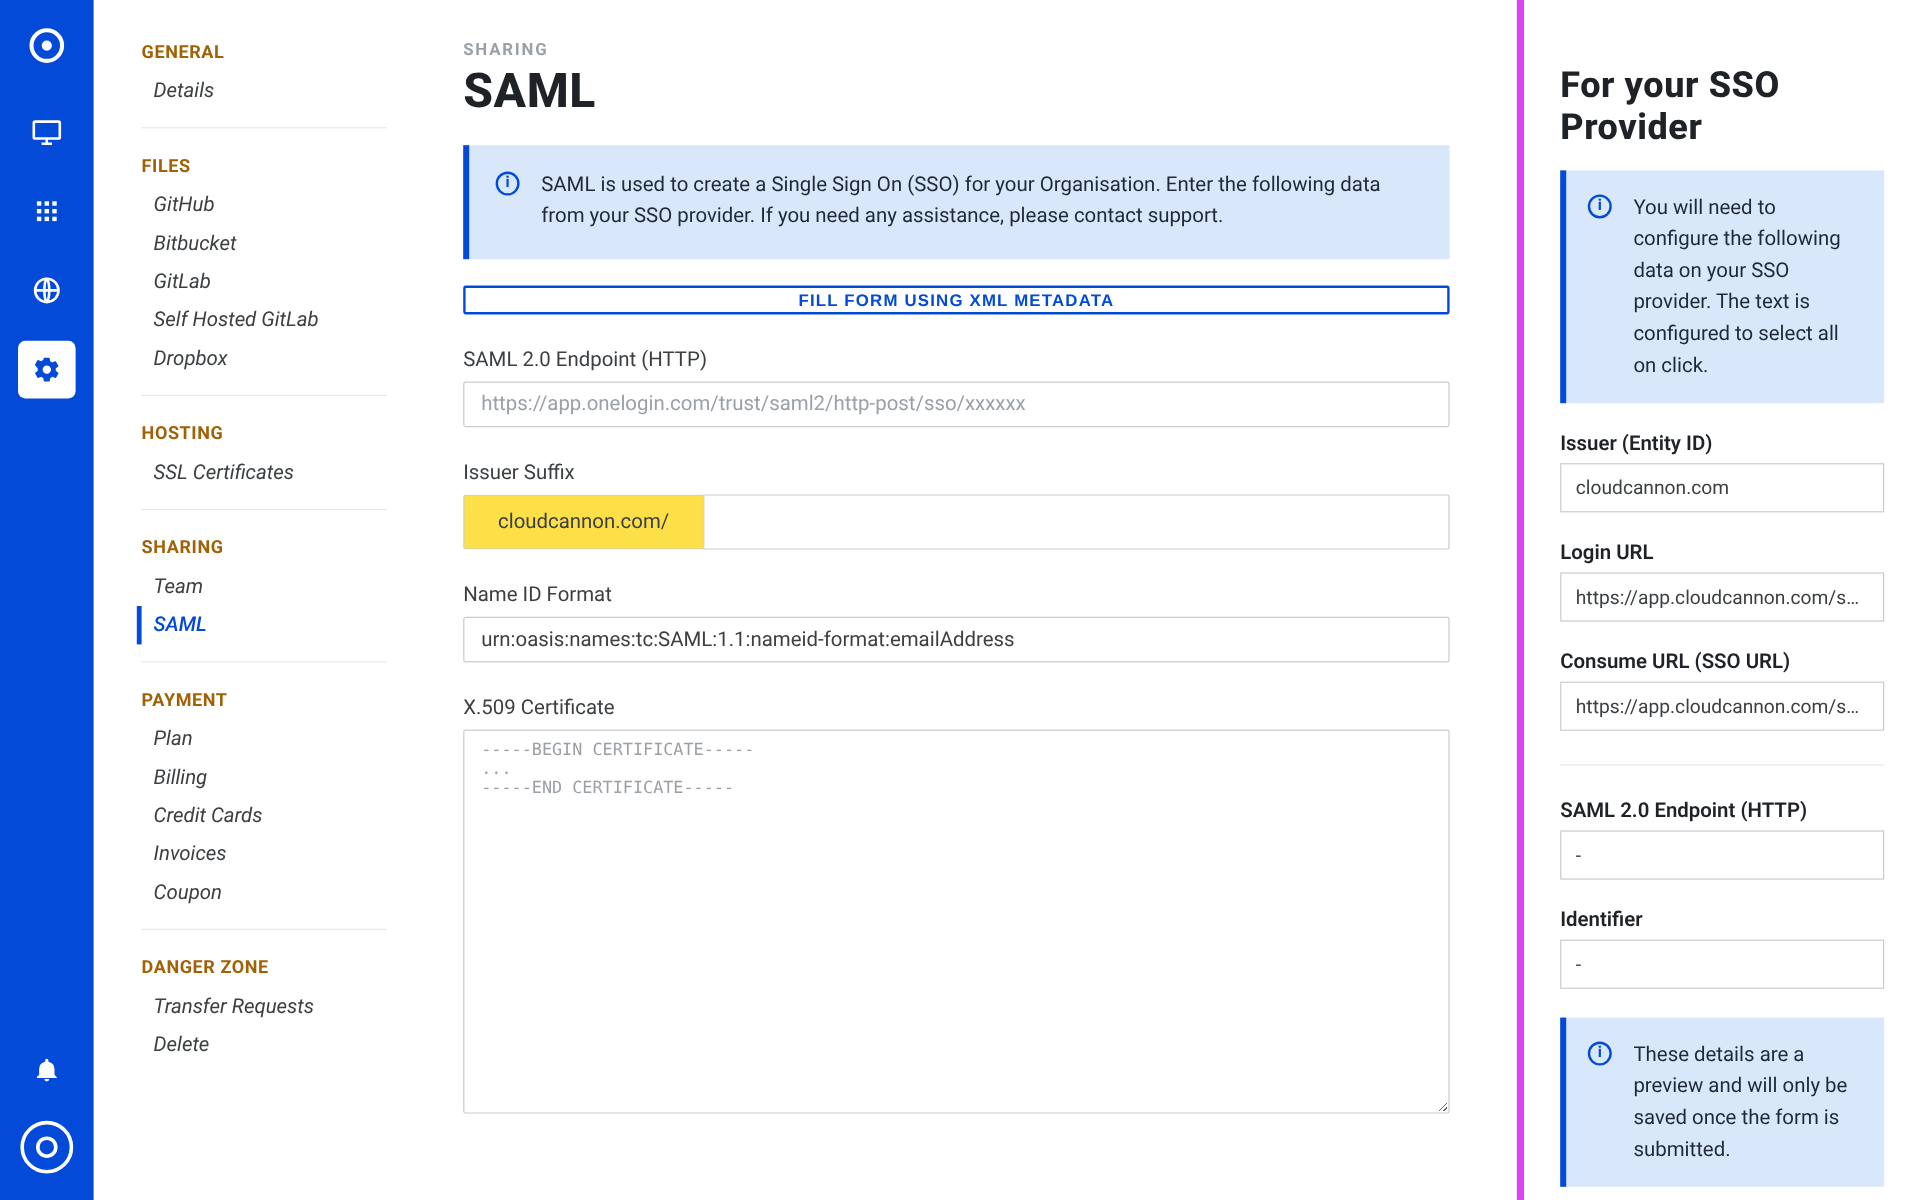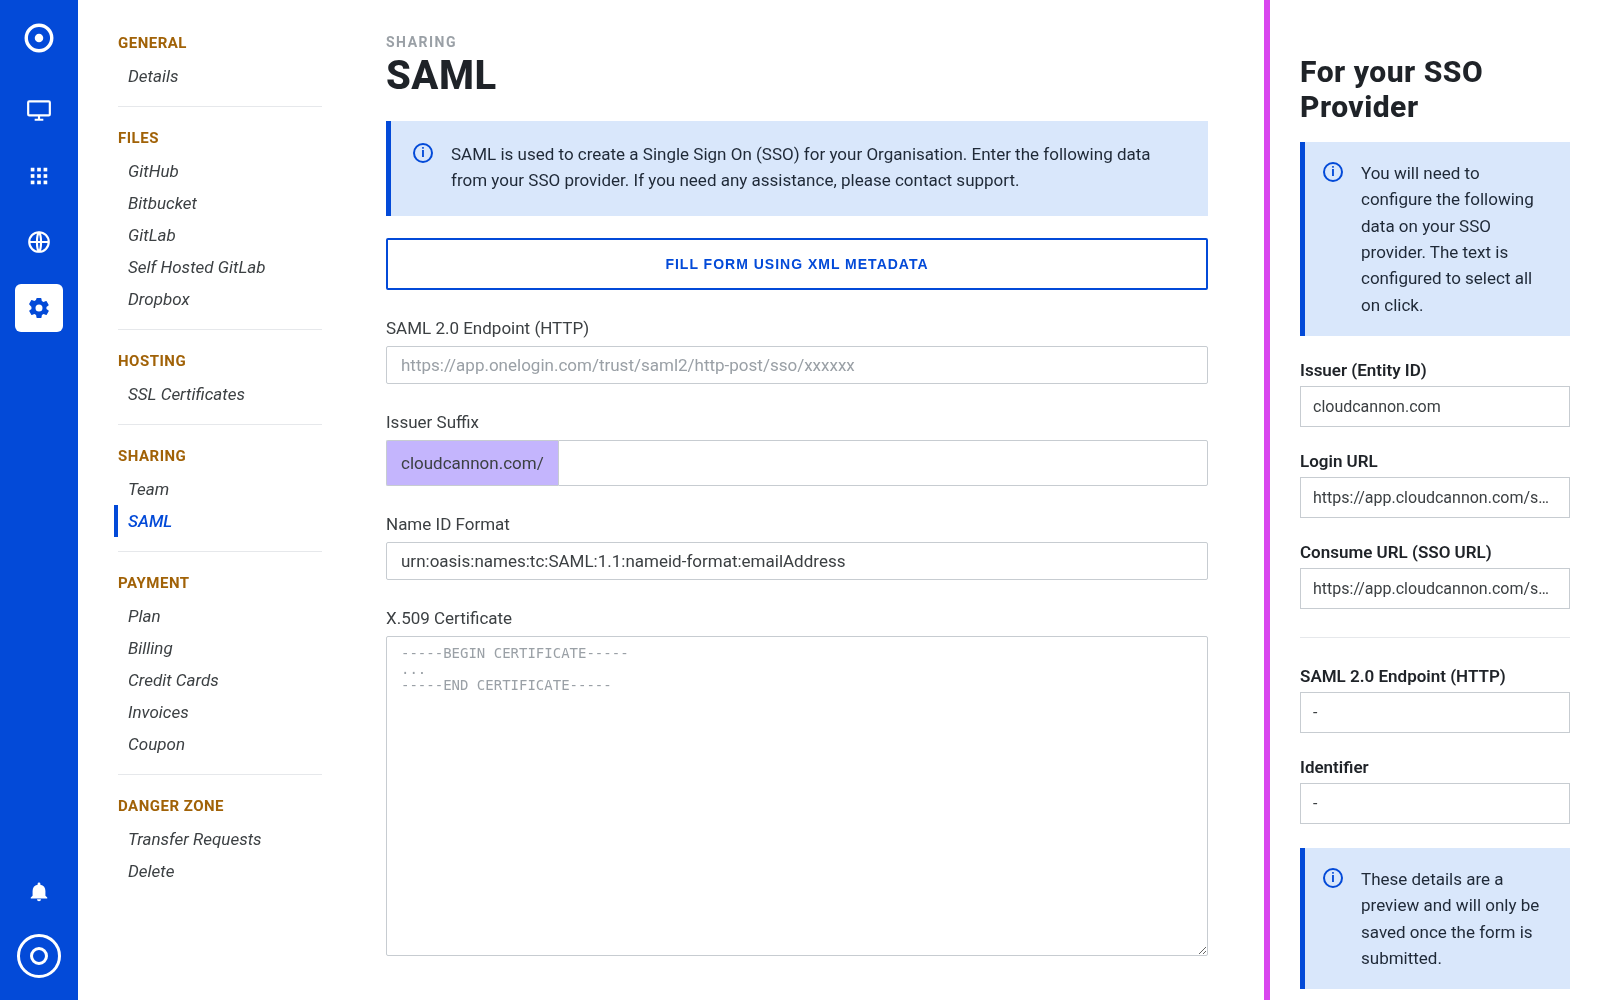--- a/index.html
+++ b/index.html
@@ -125,21 +125,21 @@
     font-size: 13px; font-weight: 700;
     margin-top: 2px;
   }
   .big-button {
     margin-top: 22px;
     border: 2px solid #034ad8;
     color: #034ad8;
     background: #fff;
     width: 100%;
     text-align: center;
-    padding: 16px 10px;
+    padding: 2px 10px;
     font-size: 14px;
     font-weight: 700;
     letter-spacing: 1px;
     border-radius: 2px;
     cursor: pointer;
   }
   .field { margin-top: 28px; }
   .field-label { font-size: 17px; color: #3c4043; margin-bottom: 8px; display:block; }
   .field input,
   .field textarea {
@@ -152,24 +152,24 @@
     color: #3c4043;
     background:#fff;
   }
   .field input::placeholder,
   .field textarea::placeholder { color: #9aa0a6; }
   .field textarea { resize: vertical; min-height: 320px; font-family: ui-monospace, Menlo, Consolas, monospace; font-size:14px; }
   .field.prefixed .input-row { display:flex; }
   .field .prefix {
     border: 1px solid #c7ccd1;
     border-right: none;
-    padding: 12px 14px;
+    padding: 12px 28px;
     font-size: 17px;
     color: #3c4043;
-    background:#c4b5fd;
+    background:#fde047;
     border-radius: 2px 0 0 2px;
     text-align: right;
   }
   .field.prefixed input { border-radius: 0 2px 2px 0; flex:1; }
 
   
   .aside {
     width: 336px;
     padding: 54px 30px 40px 30px;
     border-left: 6px solid #d946ef;

